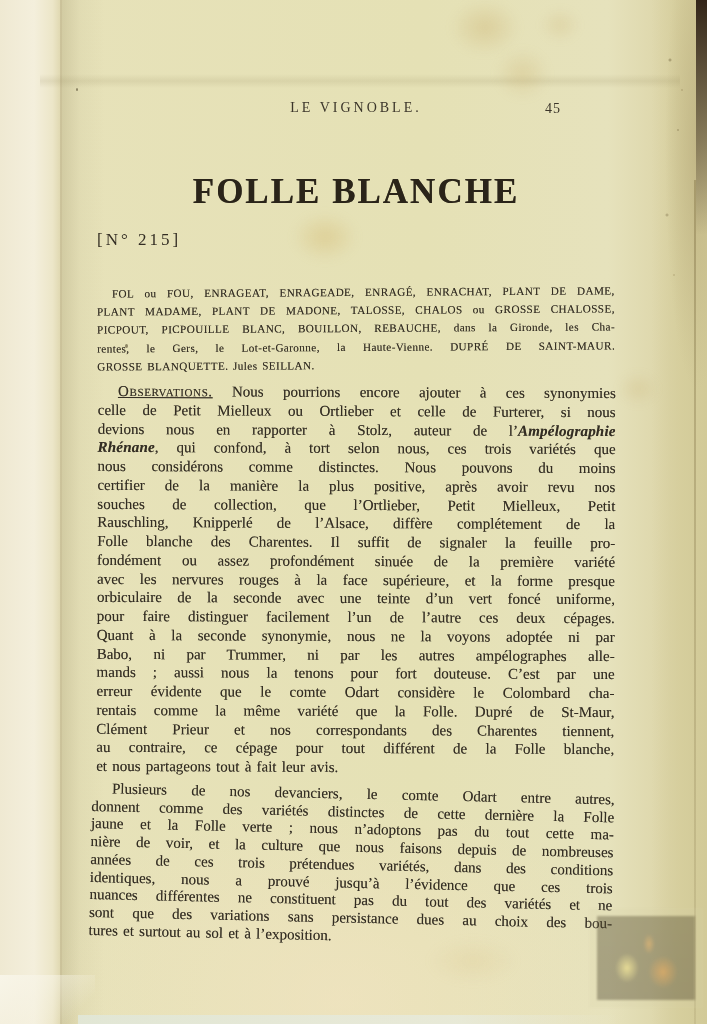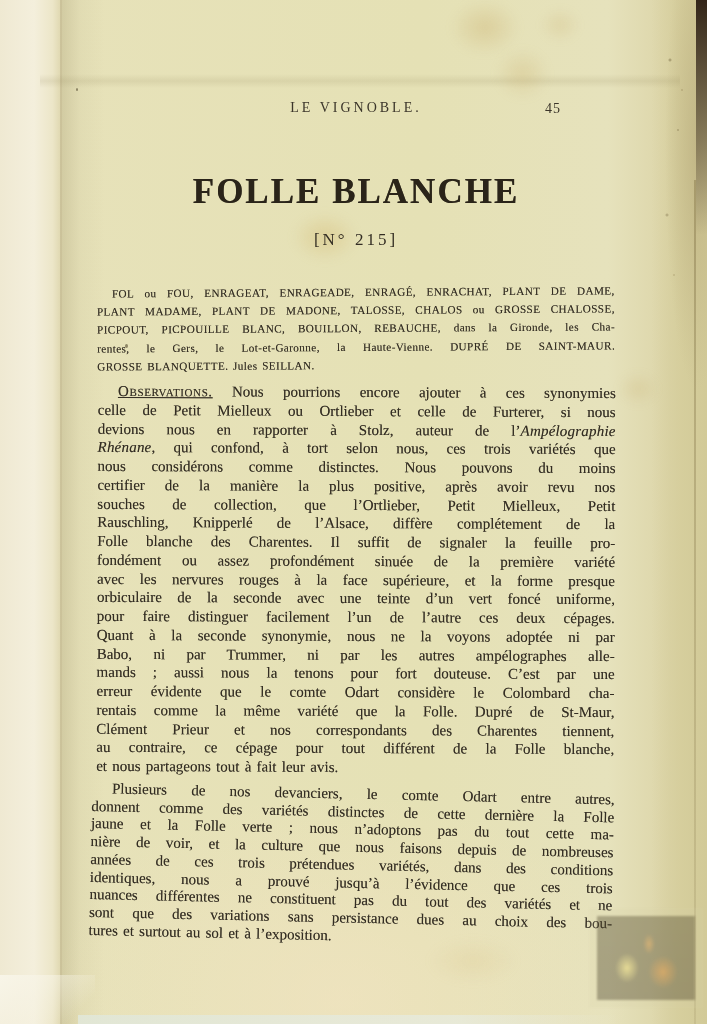--- a/index.html
+++ b/index.html
@@ -58,32 +58,32 @@
       linear-gradient(rgba(88,80,52,.85), rgba(80,72,48,.85));
     box-shadow:0 0 0 8px rgba(214,209,170,.35);}
   
   .content{position:absolute;left:97px;top:0;width:518px;}
   .running-head{position:relative;margin-top:100px;height:20px;text-align:center;
     font-size:14px;letter-spacing:3px;color:#3b352a;}
   .pagenum{position:absolute;left:448px;top:1px;letter-spacing:1px;font-size:14px;}
   .main-title{margin-top:52px;text-align:center;font-size:35px;font-weight:700;
     letter-spacing:2px;color:#2a2419;transform:scaleY(1.04);
     text-shadow:0 0 .5px rgba(42,36,25,.7);}
-  .number-line{margin-top:18px;text-align:center;font-size:17px;letter-spacing:3px;color:#332d23;}
+  .number-line{margin-top:18px;font-size:17px;letter-spacing:3px;color:#332d23;}
   .textblock{text-shadow:0 0 .45px rgba(50,44,34,.55);word-spacing:1.5px;}
   .synonyms{margin-top:33px;font-size:11.2px;line-height:18.2px;letter-spacing:.4px;
     transform:rotate(-0.35deg);}
   .observations{margin-top:9px;font-size:15px;line-height:18.75px;transform:rotate(0.25deg);}
   .para2{margin-top:3px;margin-left:-5px;font-size:15px;line-height:17.7px;
     transform:rotate(1.25deg);transform-origin:0 0;}
   .tline{text-align:justify;text-align-last:justify;}
   .tline:first-child{text-indent:1.35em;}
   .tline:last-child{text-align-last:left;}
   .smallcaps{font-variant:small-caps;letter-spacing:.6px;text-decoration:underline;}
-  i{letter-spacing:.2px;}
+  i{letter-spacing:.2px;font-weight:bold;}
 </style>
 </head>
 <body>
 
 <div id="photo">
 
   <div class="facing"></div>
   <div class="gutter"></div>
   <div class="deckle"></div>
   <div class="edge-line"></div>

